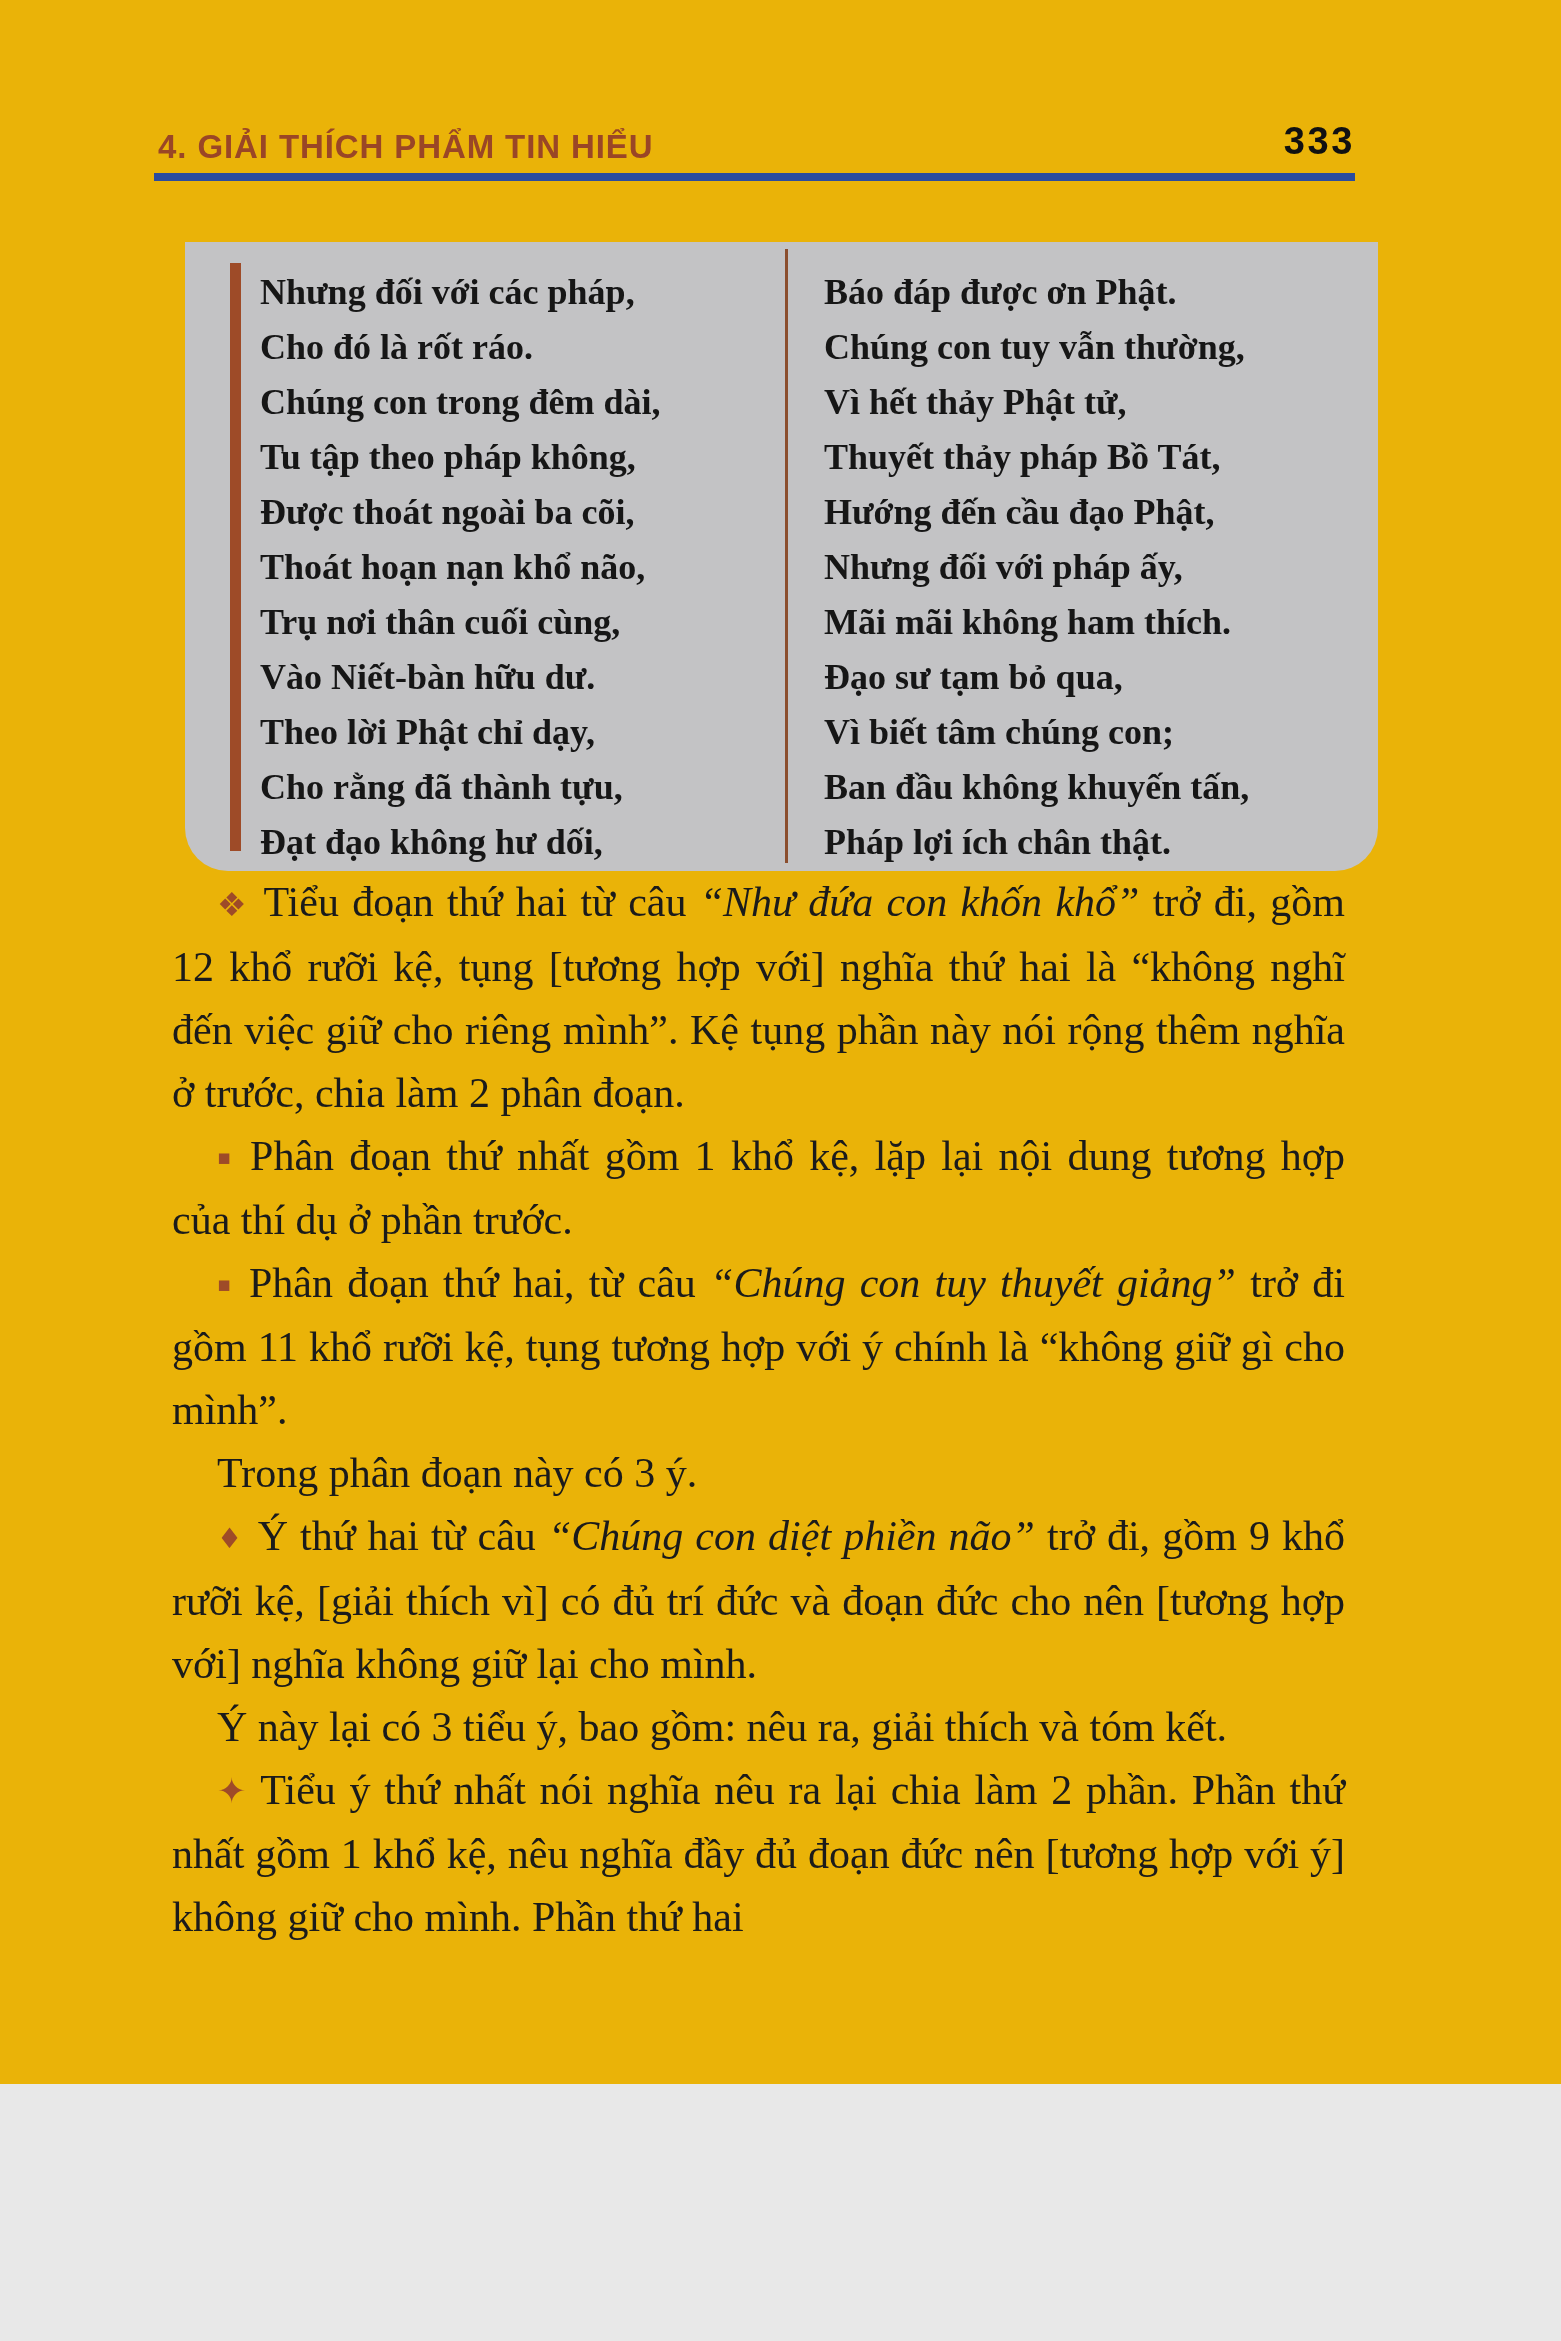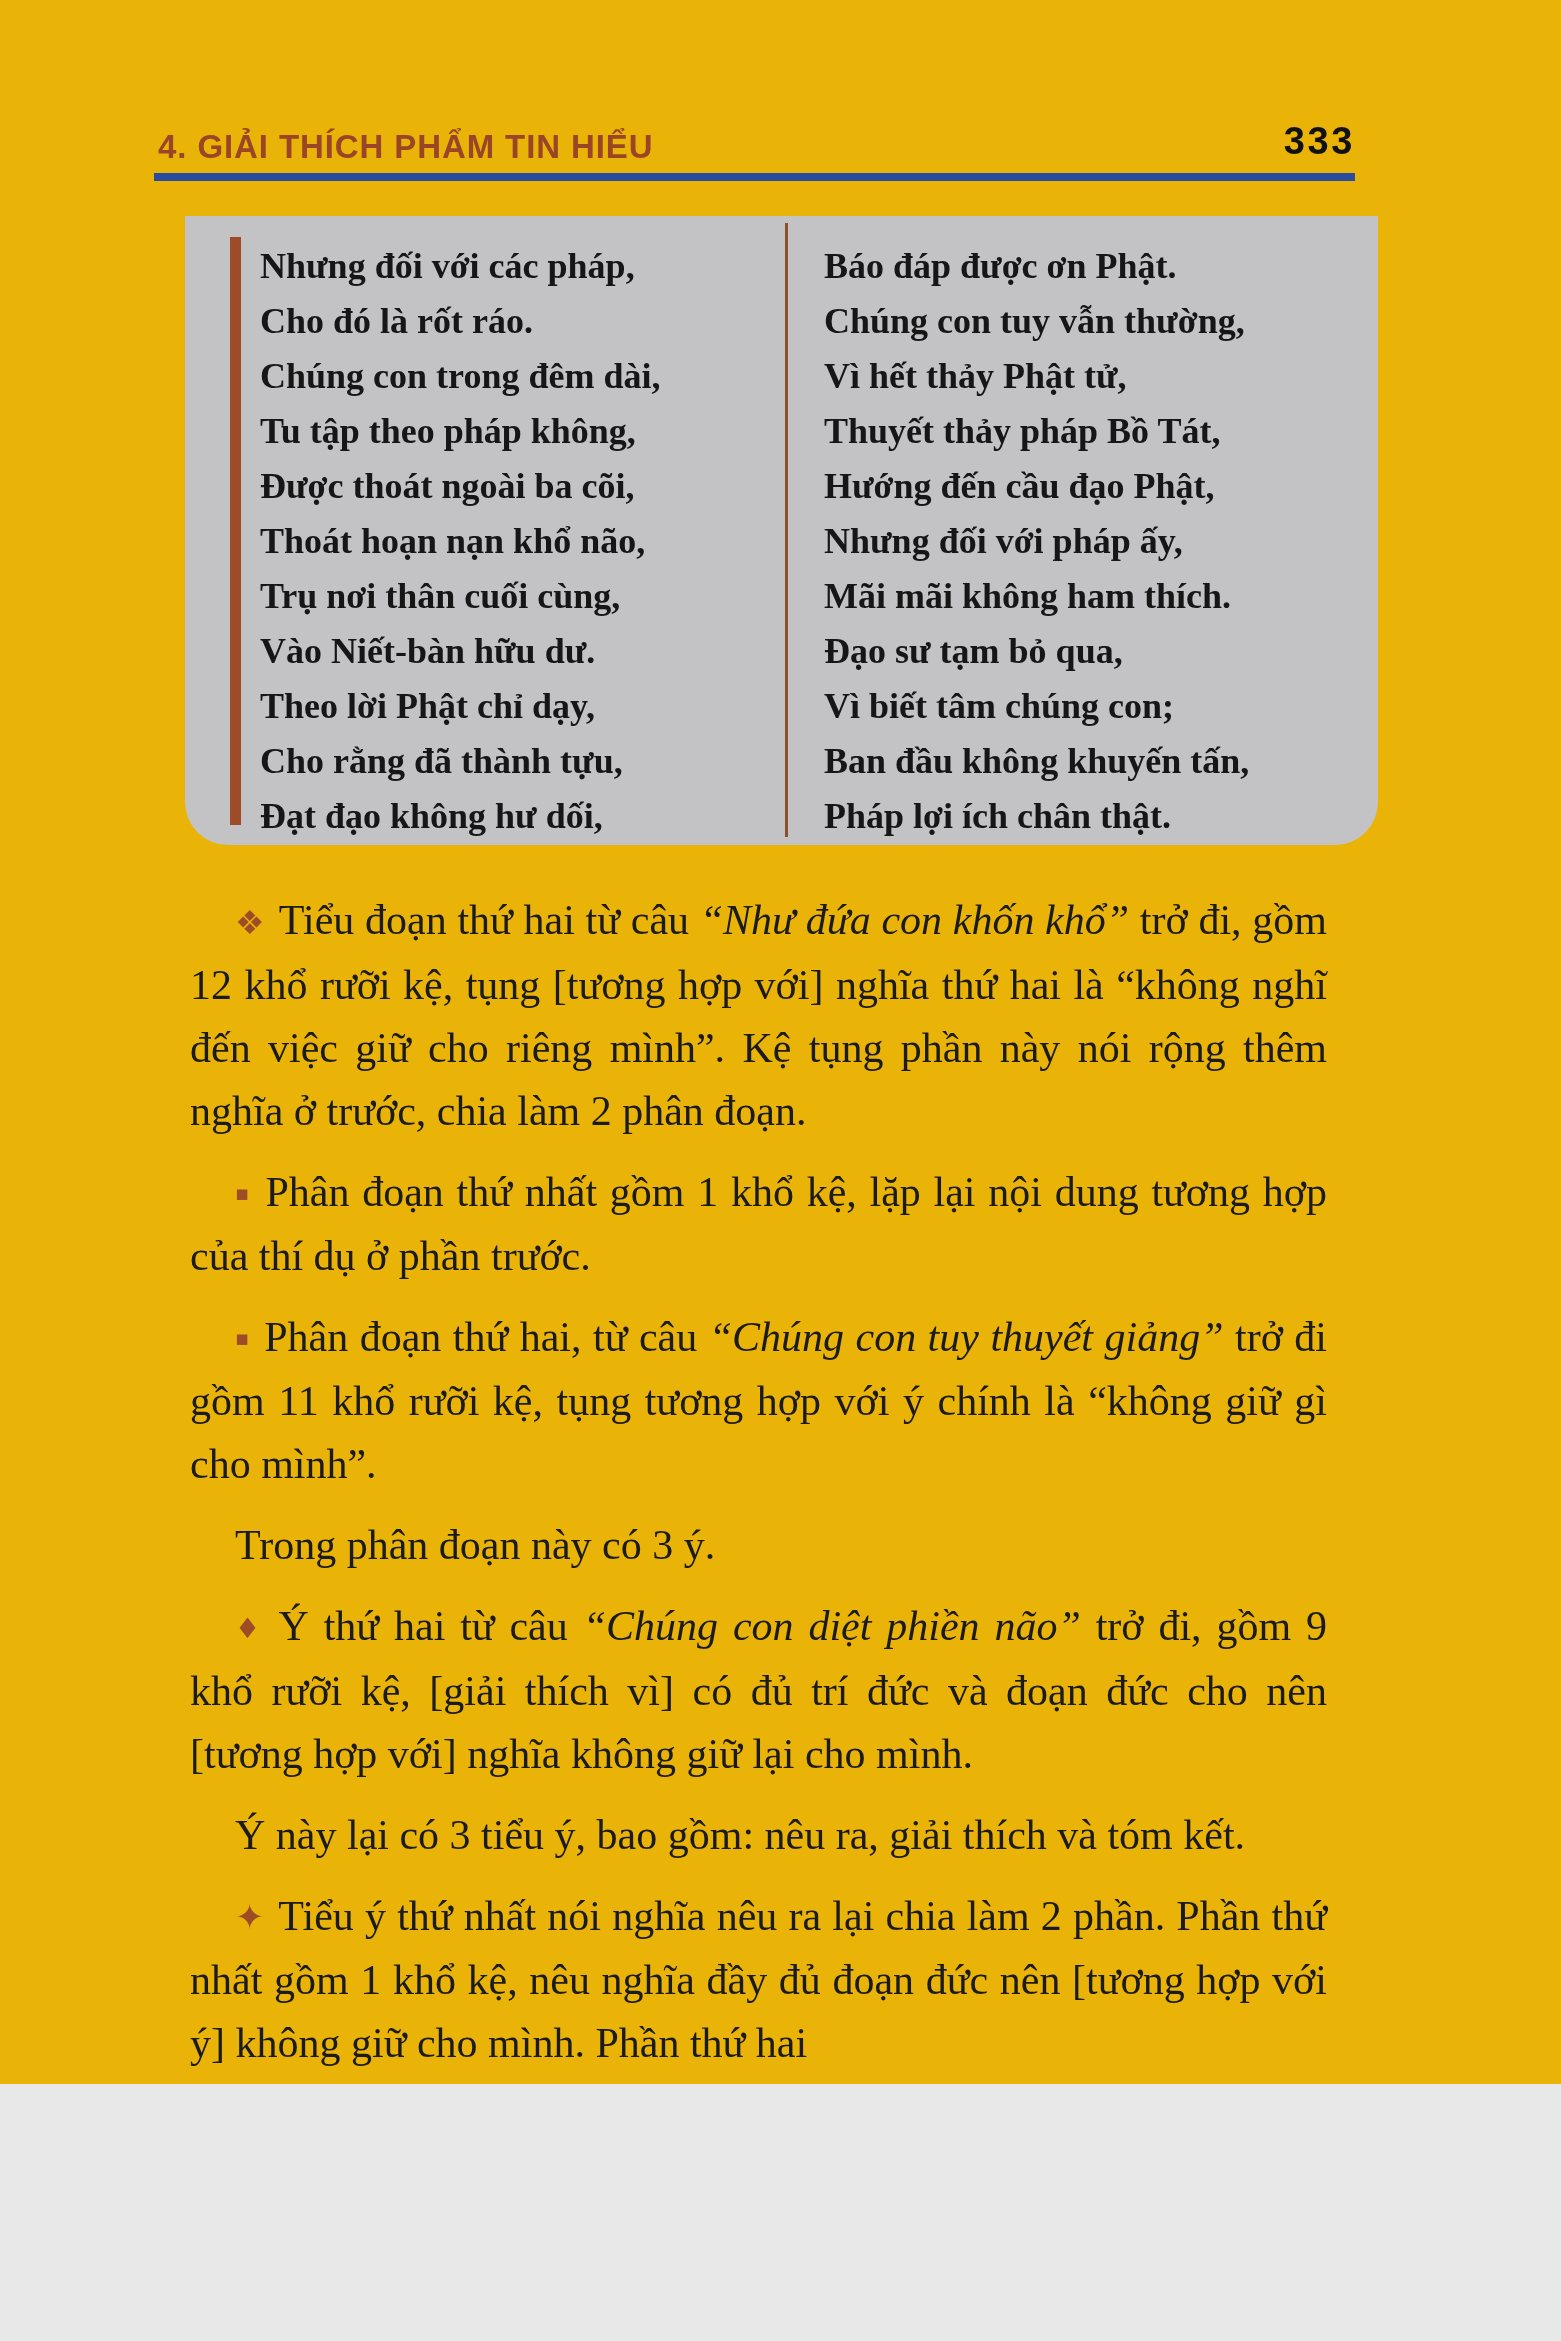--- a/index.html
+++ b/index.html
@@ -24,21 +24,21 @@
     font-weight:bold;font-size:38px;letter-spacing:2.6px;
     color:#111;
   }
   #header-rule{
     position:absolute;left:154px;top:173px;
     width:1201px;height:7.8px;
     background:#2b4c9e;
   }
   
   #verse-box{
-    position:absolute;left:185px;top:216px;
+    position:absolute;left:185px;top:242px;
     width:1193px;height:629px;
     background:#c3c3c5;
     border-radius:0 0 43px 43px;
   }
   #verse-accent-bar{
     position:absolute;left:45px;top:21px;
     width:11.3px;height:588px;
     background:#9e4b28;
   }
   #verse-divider{
@@ -53,21 +53,21 @@
   }
   #verse-col-left{left:75px;}
   #verse-col-right{left:639px;}
   
   #body-text{
     position:absolute;left:172px;top:871px;
     width:1173px;
     font-size:42px;line-height:63px;
     text-align:justify;
   }
-  #body-text p{margin:18px;padding:0;text-indent:45px;}
+  #body-text p{margin:0;padding:0;text-indent:45px;}
   .it{font-style:italic;}
   .bullet{
     font-family:"DejaVu Sans", sans-serif;
     font-style:normal;
     color:#9e4b28;
     margin-right:14px;
   }
   .b-d4{font-size:33px;}                      
   .b-sq{font-size:21px;vertical-align:6px;}   
   .b-di{font-size:28px;vertical-align:1.7px;}   

